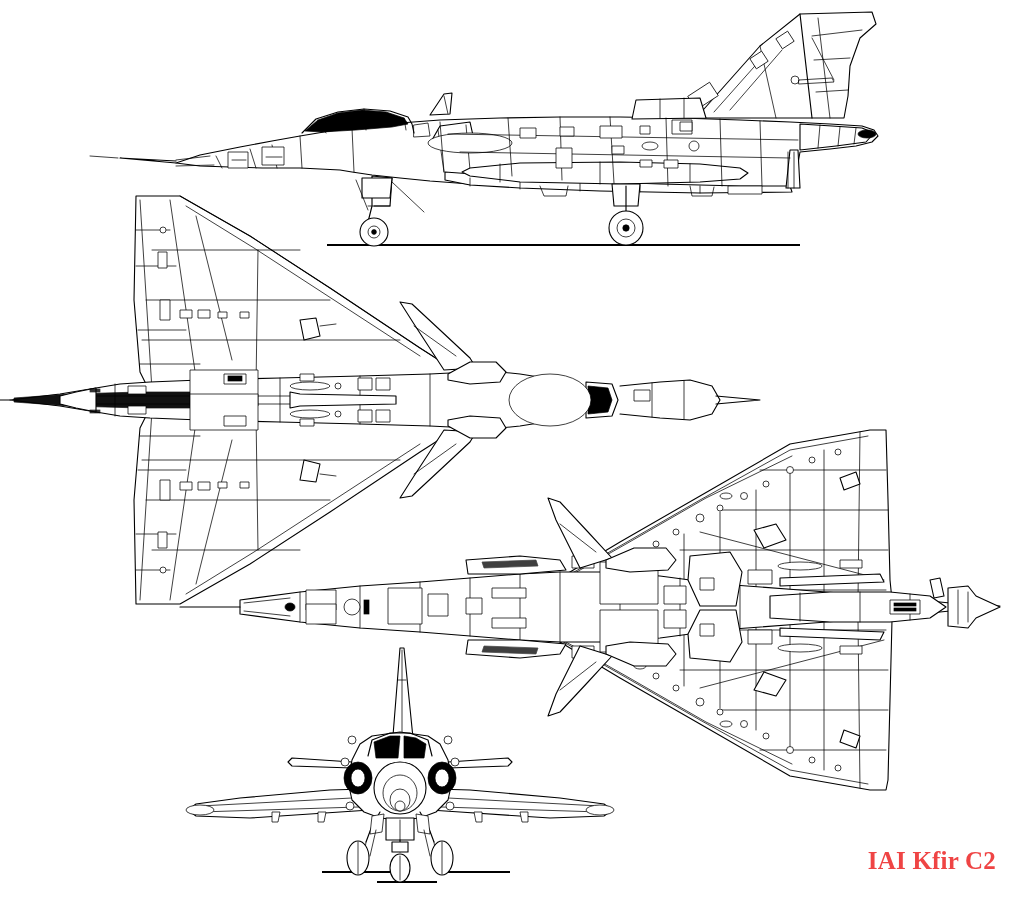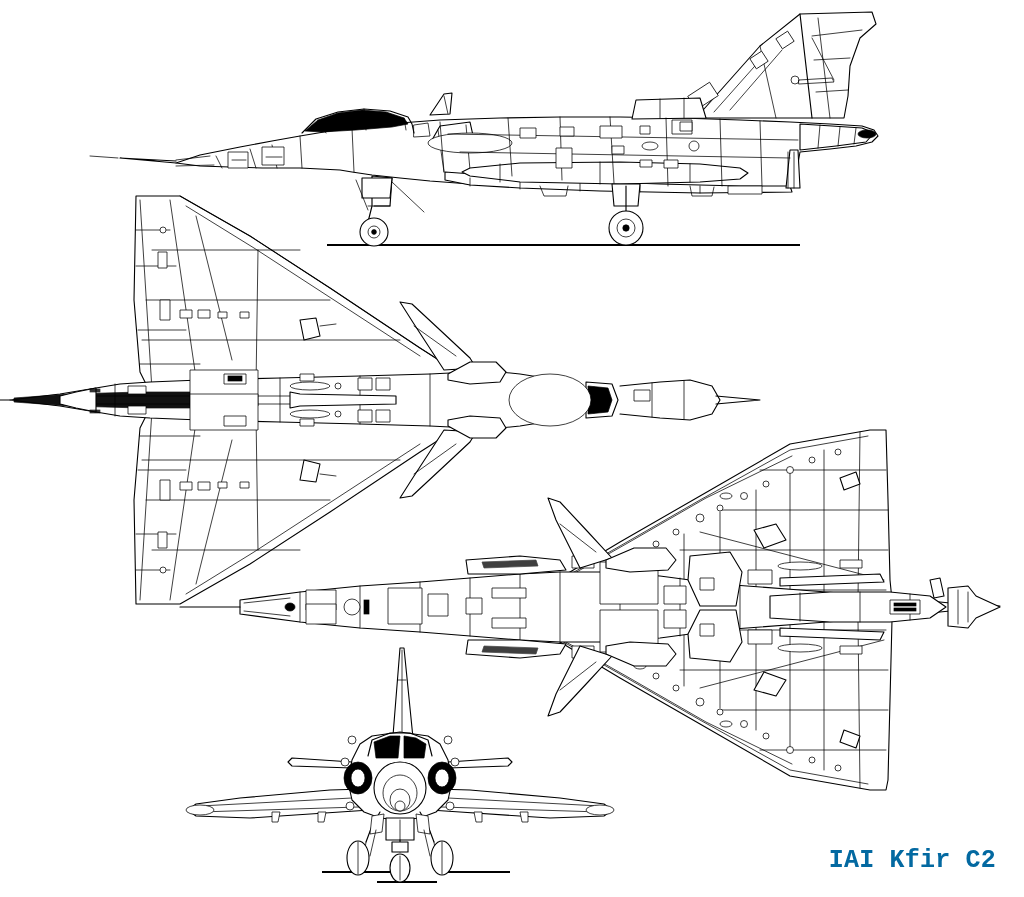--- a/index.html
+++ b/index.html
@@ -2,22 +2,22 @@
 <html><head>
 <meta charset="utf-8">
 <title>IAI Kfir C2</title>
 <style>
   html,body{margin:0;padding:0;background:#ffffff;}
   body{width:1024px;height:897px;overflow:hidden;
        font-family:"Liberation Sans",sans-serif;}
   #sheet{position:relative;width:1024px;height:897px;background:#fff;}
   #blueprint{position:absolute;left:0;top:0;width:1024px;height:897px;}
   .cap{position:absolute;right:28px;bottom:22px;font-size:25px;font-weight:bold;
-       color:#0369a1;letter-spacing:.2px;white-space:nowrap;
-       font-family:Liberation Mono, monospace;}
+       color:#ef4444;letter-spacing:.2px;white-space:nowrap;
+       font-family:Liberation Serif, serif;}
 </style>
 </head>
 <body>
 
 <div id="sheet">
 
   <svg id="blueprint" viewBox="0 0 1024 897">
     <defs>
       <style>
         .ln{fill:none;stroke:#000;stroke-width:1.15;stroke-linejoin:round;stroke-linecap:round;}

